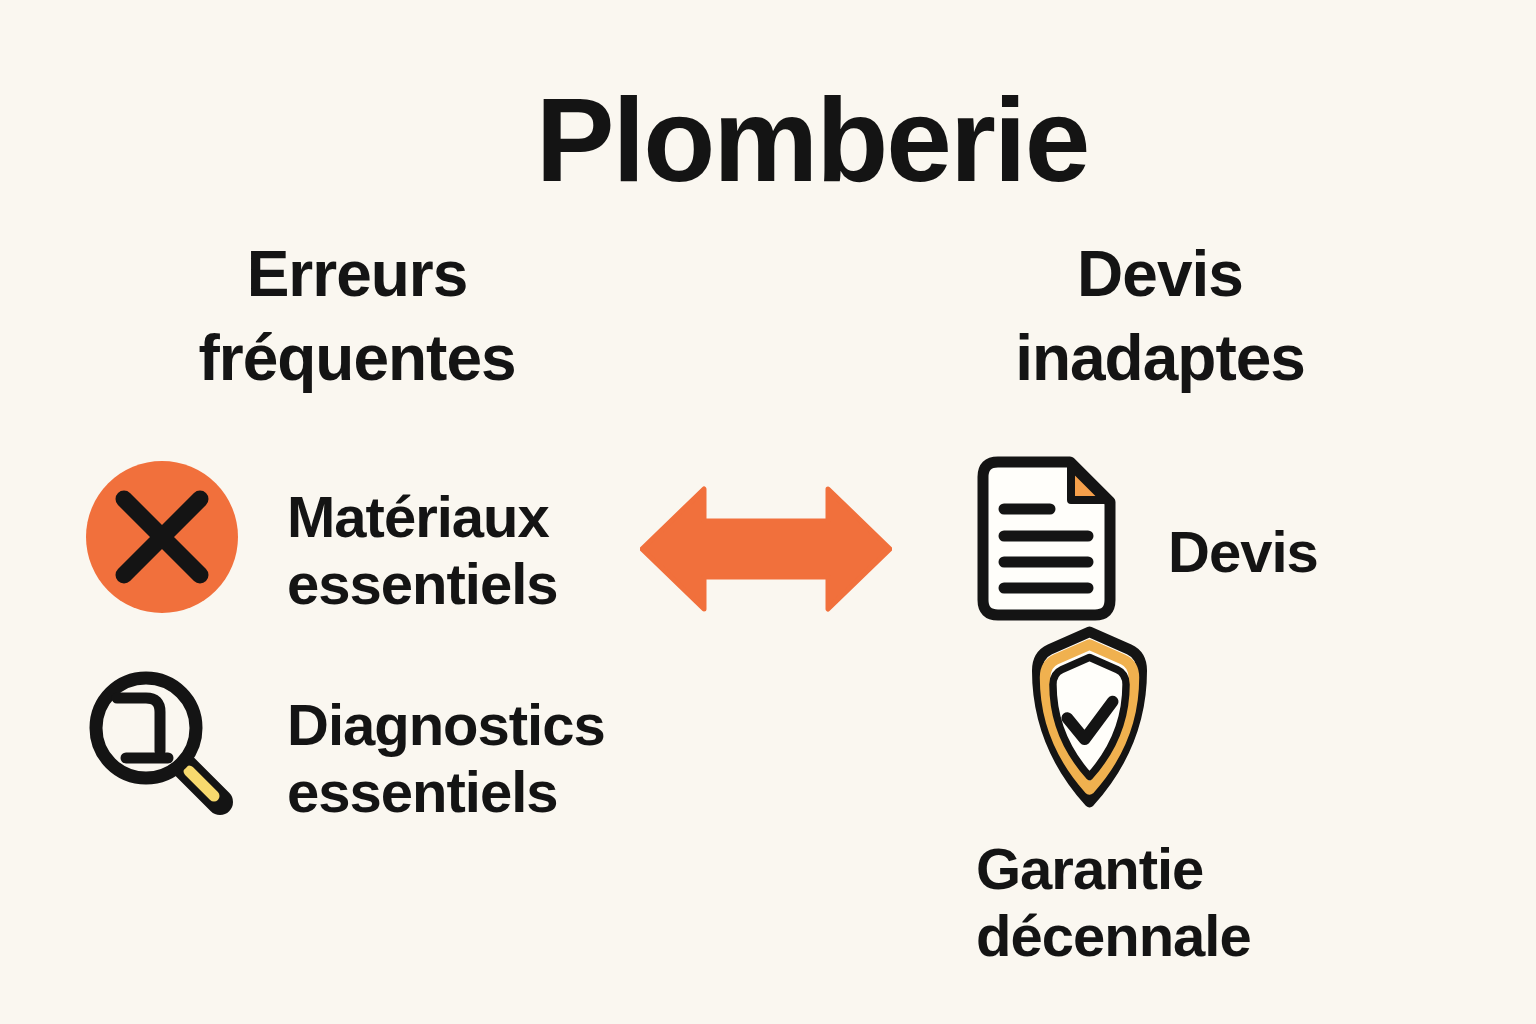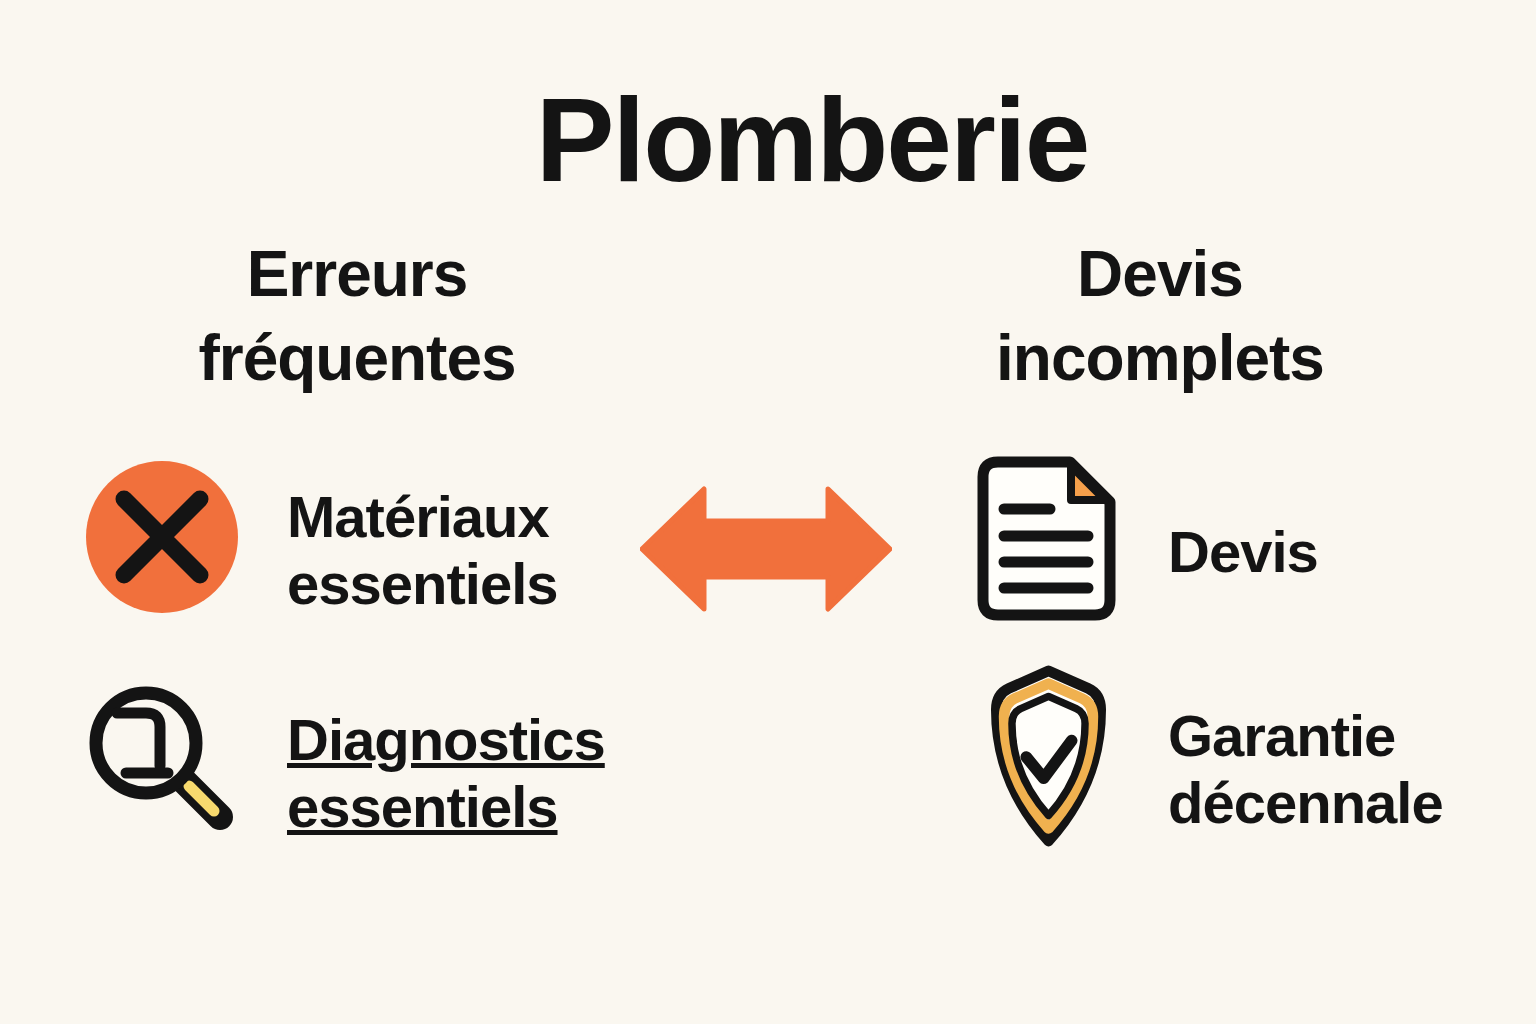--- a/index.html
+++ b/index.html
@@ -22,41 +22,41 @@
   .item .icon-box{flex:0 0 auto;display:flex;align-items:center;}
   .item.left-col{left:84px;}
   .item.left-col .icon-box{width:203px;}
   .item.right-col{left:976px;}
   .item.right-col .icon-box{width:192px;}
   .item-label{
     font-size:58px;font-weight:700;letter-spacing:-1px;line-height:67px;
     margin-top:25px;white-space:nowrap;
   }
   #item-materiaux{top:459px;height:156px;}
-  #item-diagnostics{top:680px;height:160px;text-decoration:underline;}
+  #item-diagnostics{top:665px;height:160px;}
   #item-devis{top:455px;height:167px;justify-content:center;}
-  #item-garantie{top:663px;height:186px;}
+  #item-garantie{top:624px;height:186px;flex-direction:column;}
   .arrow-wrap{position:absolute;left:640px;top:483px;width:252px;height:132px;}
   svg{display:block;}
 </style>
 </head>
 <body>
 
 <div class="canvas">
 
   <div class="title">Plomberie</div>
 
   <div class="col-heading left">
     <div>Erreurs</div>
     <div>fréquentes</div>
   </div>
 
   <div class="col-heading right">
     <div>Devis</div>
-    <div>incomplets</div>
+    <div>inadaptes</div>
   </div>
 
   <div class="item left-col" id="item-materiaux">
     <div class="icon-box">
       <svg width="156" height="156" viewBox="0 0 156 156">
         <circle cx="78" cy="78" r="76" fill="#F1703C"></circle>
         <path d="M40 40 L116 116 M116 40 L40 116" stroke="#141414" stroke-width="17" stroke-linecap="round" fill="none"></path>
       </svg>
     </div>
     <div class="item-label">

